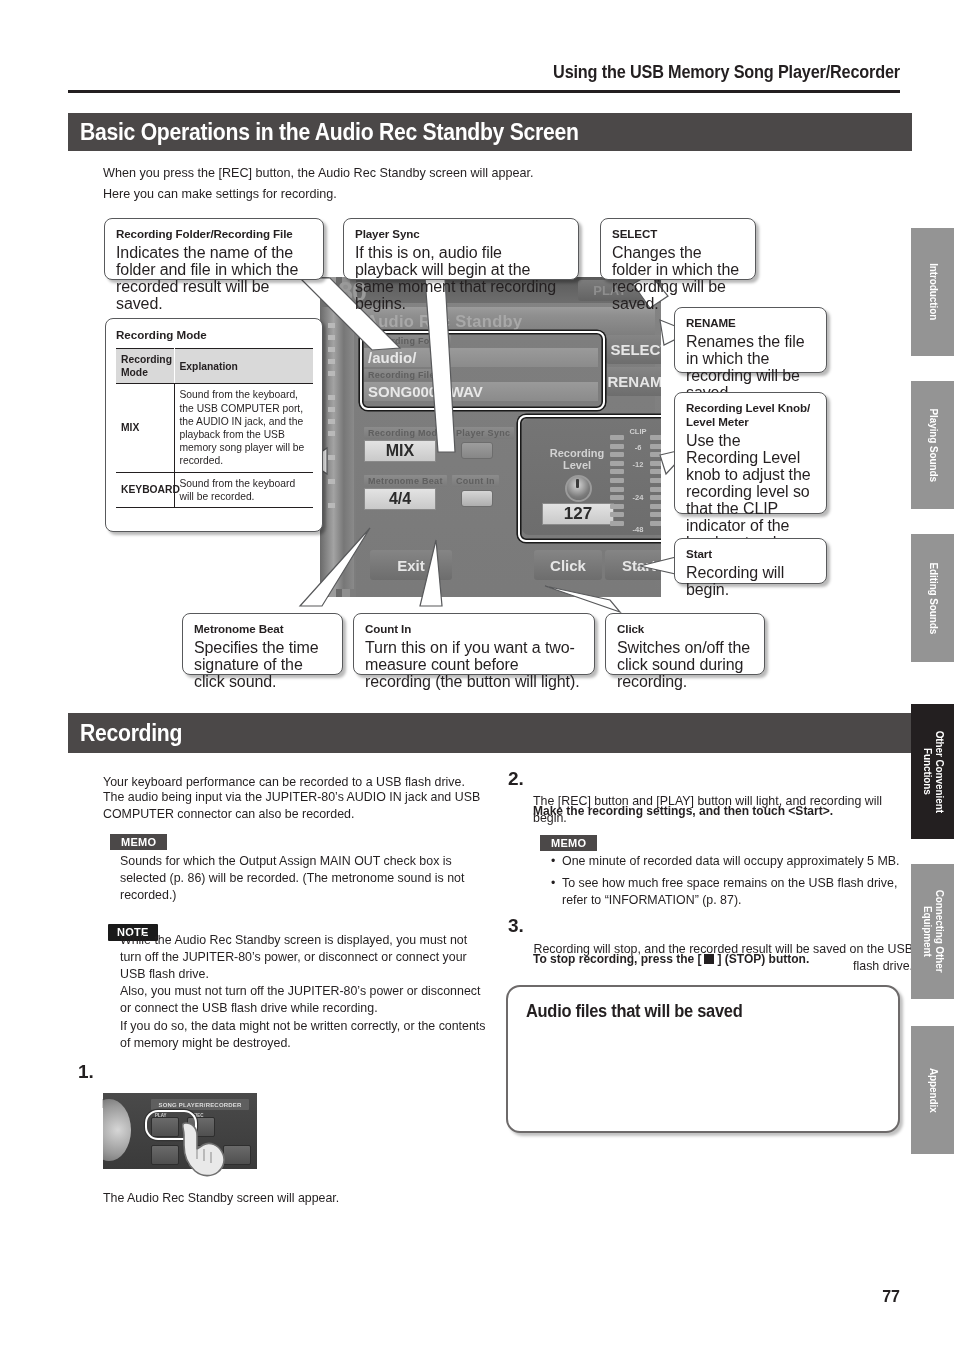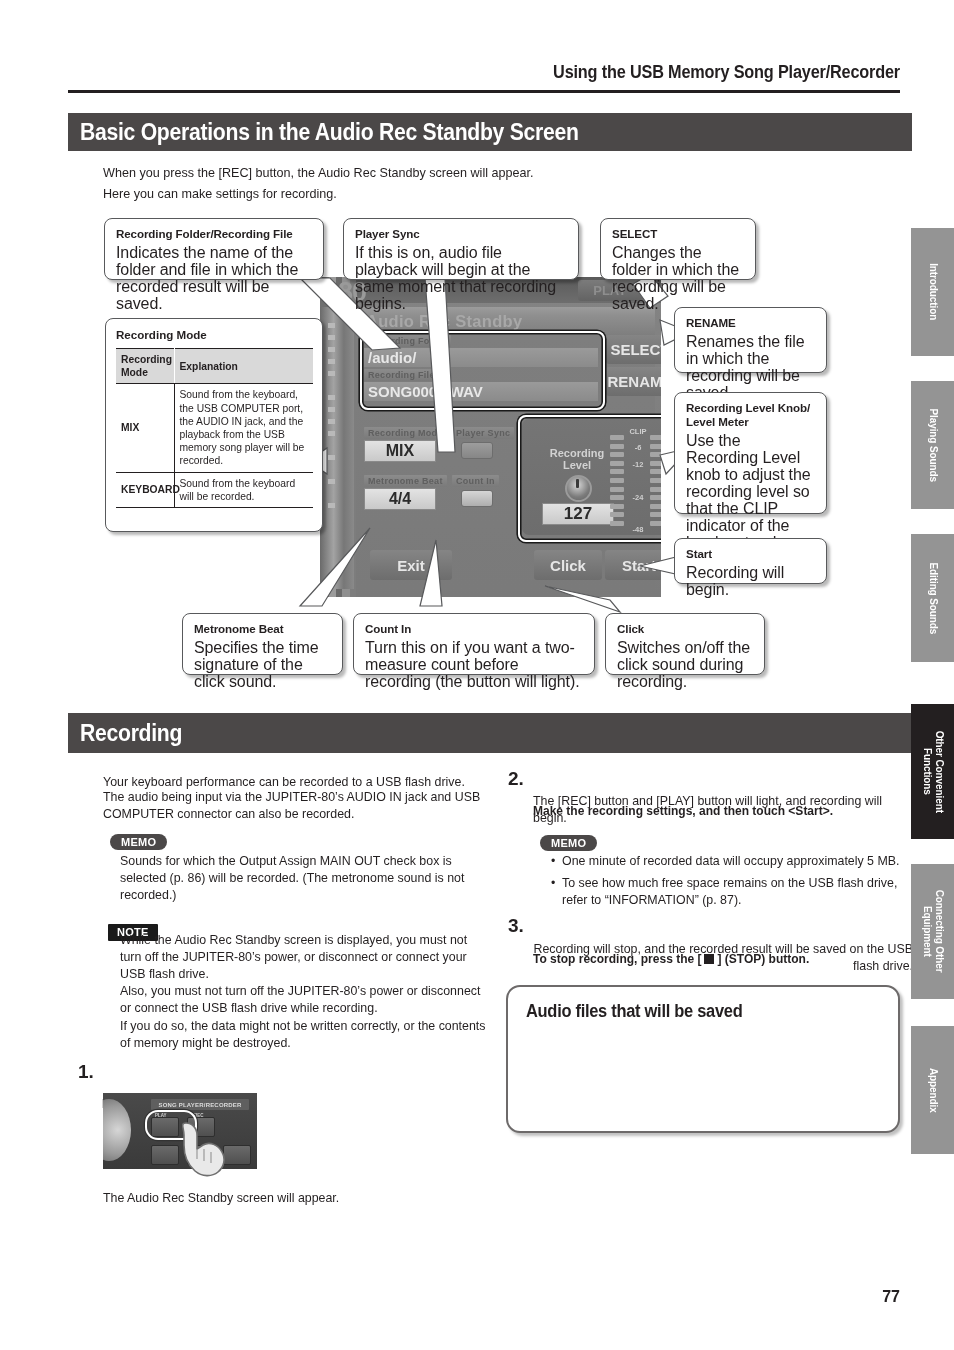--- a/index.html
+++ b/index.html
@@ -198,21 +198,21 @@
   }
   #knob::after{
     content:''; position:absolute; left:9px; top:2px; width:3px; height:9px;
     background:#3a3a3a; border-radius:1px;
   }
 
   
   .memo-badge {
     display:inline-block; background:#4b4848; color:#fff;
     font-size:11px; font-weight:bold; letter-spacing:0.3px;
-    padding: 2px 11px; border-radius: 8px;
+    padding: 2px 11px; border-radius: 0;
   }
   .note-badge {
     display:inline-block; background:#1a1a1a; color:#fff;
     font-size:11px; font-weight:bold; letter-spacing:0.3px;
     padding: 2.5px 9px; border-radius: 1px;
   }
 
   
   .step-num {
     position:absolute; font-size:19px; font-weight:bold; color:#231f20;

